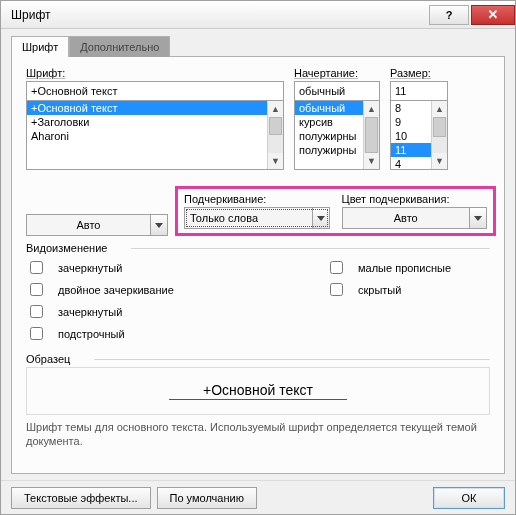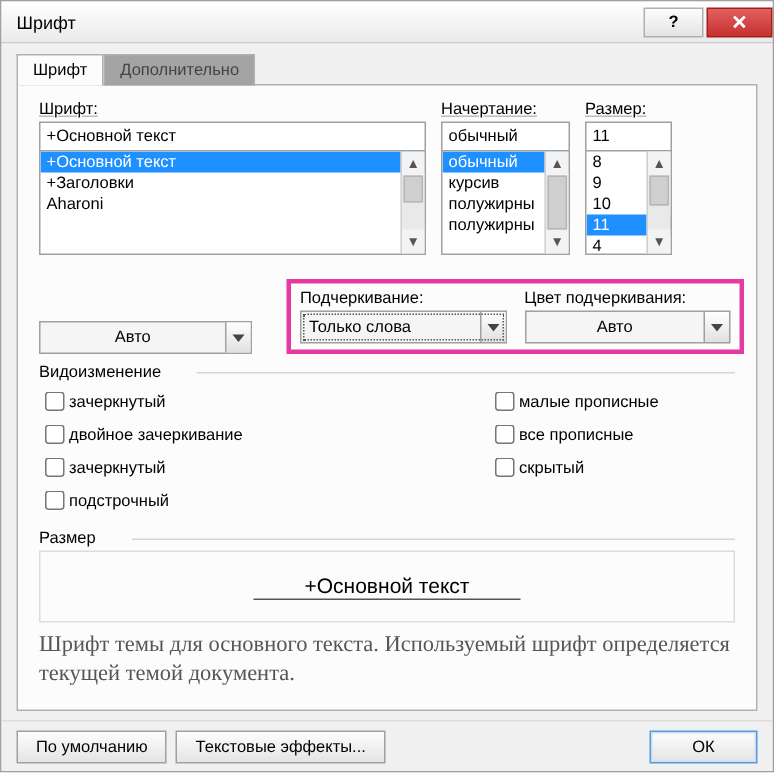--- a/index.html
+++ b/index.html
@@ -47,26 +47,26 @@
   .combo { height:22px; border:1px solid #a0a0a0; background:#f5f5f5; display:flex; align-items:center; }
   .combo span.val { flex:1; text-align:center; }
   .combo .arrowbtn { width:17px; height:100%; border-left:1px solid #a0a0a0; background:linear-gradient(#fff,#e1e1e1);
                      display:flex; align-items:center; justify-content:center; font-size:8px; }
   .highlight-box { border:3px solid #e53aa0; padding:4px 6px; margin-top:8px; display:flex; gap:12px; margin-left:-6px; margin-right:-6px;}
   .fieldset-row { display:flex; align-items:center; margin-top:6px; }
   .fieldset-row .legend, .legend { font-size:11px; margin-right:24px; }
   .hr { flex:1; height:1px; background:#d6d6d6; }
   .checks { display:flex; margin-top:4px; }
   .checks-col { display:flex; flex-direction:column; gap:3px; }
-  .chk { display:flex; align-items:center; gap:0; }
+  .chk { display:flex; align-items:center; gap:12px; }
   .chk input { width:13px; height:13px; }
   .sample-area { height:48px; border:1px solid #dcdcdc; margin:2px 0 6px 0; background:#fcfcfc;
                  display:flex; align-items:center; justify-content:center; font-size:14px; }
   .sample-area span { border-bottom:1px solid #555; padding:0 34px 1px 34px; }
-  .footnote { color:#555; font-size:15px; line-height:1.25;font-family:Liberation Serif, serif; }
+  .footnote { color:#555; font-size:11px; line-height:1.25; }
   .footer {
     height:34px; display:flex; align-items:center; gap:6px;
     padding:0 10px; background:#f0f0f0; border-top:1px solid #ddd;
   }
   .btn { height:22px; padding:0 12px; border:1px solid #a0a0a0; background:linear-gradient(#fdfdfd,#e4e4e4);
          font:11px "Segoe UI", Tahoma, sans-serif; display:flex; align-items:center; justify-content:center; }
   .btn.primary { border:1px solid #5b9bd5; box-shadow:0 0 0 1px #c9e0f7 inset; min-width:72px;}
   .btn.std { min-width:72px; }
   .spacer { flex:1; }
   .focus-combo { outline:1px dotted #555; outline-offset:-3px; }
@@ -155,21 +155,21 @@
 
         <div class="col" style="width:142px">
           <div class="combo">
             <span class="val">Авто</span>
             <div class="arrowbtn">
                 <div class="tri"></div>
               </div>
           </div>
         </div>
 
-        <div class="highlight-box" style="margin-left:23px;flex:1">
+        <div class="highlight-box" style="margin-left:7px;flex:1">
           <div class="col" style="flex:1">
             <span class="lbl2">Подчеркивание:</span>
             <div class="combo focus-combo">
               <span class="val" style="text-align:left;padding-left:5px">Только слова</span>
               <div class="arrowbtn">
                   <div class="tri"></div>
                 </div>
             </div>
           </div>
           <div class="col" style="flex:1">
@@ -208,42 +208,38 @@
               <span>подстрочный</span>
             </label>
         </div>
         <div class="checks-col">
           <label class="chk">
               <input type="checkbox" style="">
               <span>малые прописные</span>
             </label>
           <label class="chk">
               <input type="checkbox" style="">
-              <span>все прописные</span>
-            </label>
-          <label class="chk">
-              <input type="checkbox" style="">
               <span>скрытый</span>
             </label>
         </div>
       </div>
 
       <div class="fieldset-row" style="margin-top:10px">
-        <span class="legend">Размер</span>
+        <span class="legend">Образец</span>
         <div class="hr"></div>
       </div>
       <div class="sample-area">
         <span>+Основной текст</span>
       </div>
 
       <div class="footnote">Шрифт темы для основного текста. Используемый шрифт определяется текущей темой документа.</div>
 
     </div>
   </div>
 
   <div class="footer">
+    <button class="btn">Текстовые эффекты...</button>
     <button class="btn">По умолчанию</button>
-    <button class="btn">Текстовые эффекты...</button>
     <div class="spacer"></div>
     <button class="btn primary">ОК</button>
   </div>
 
 </div>
 
 </body></html>

